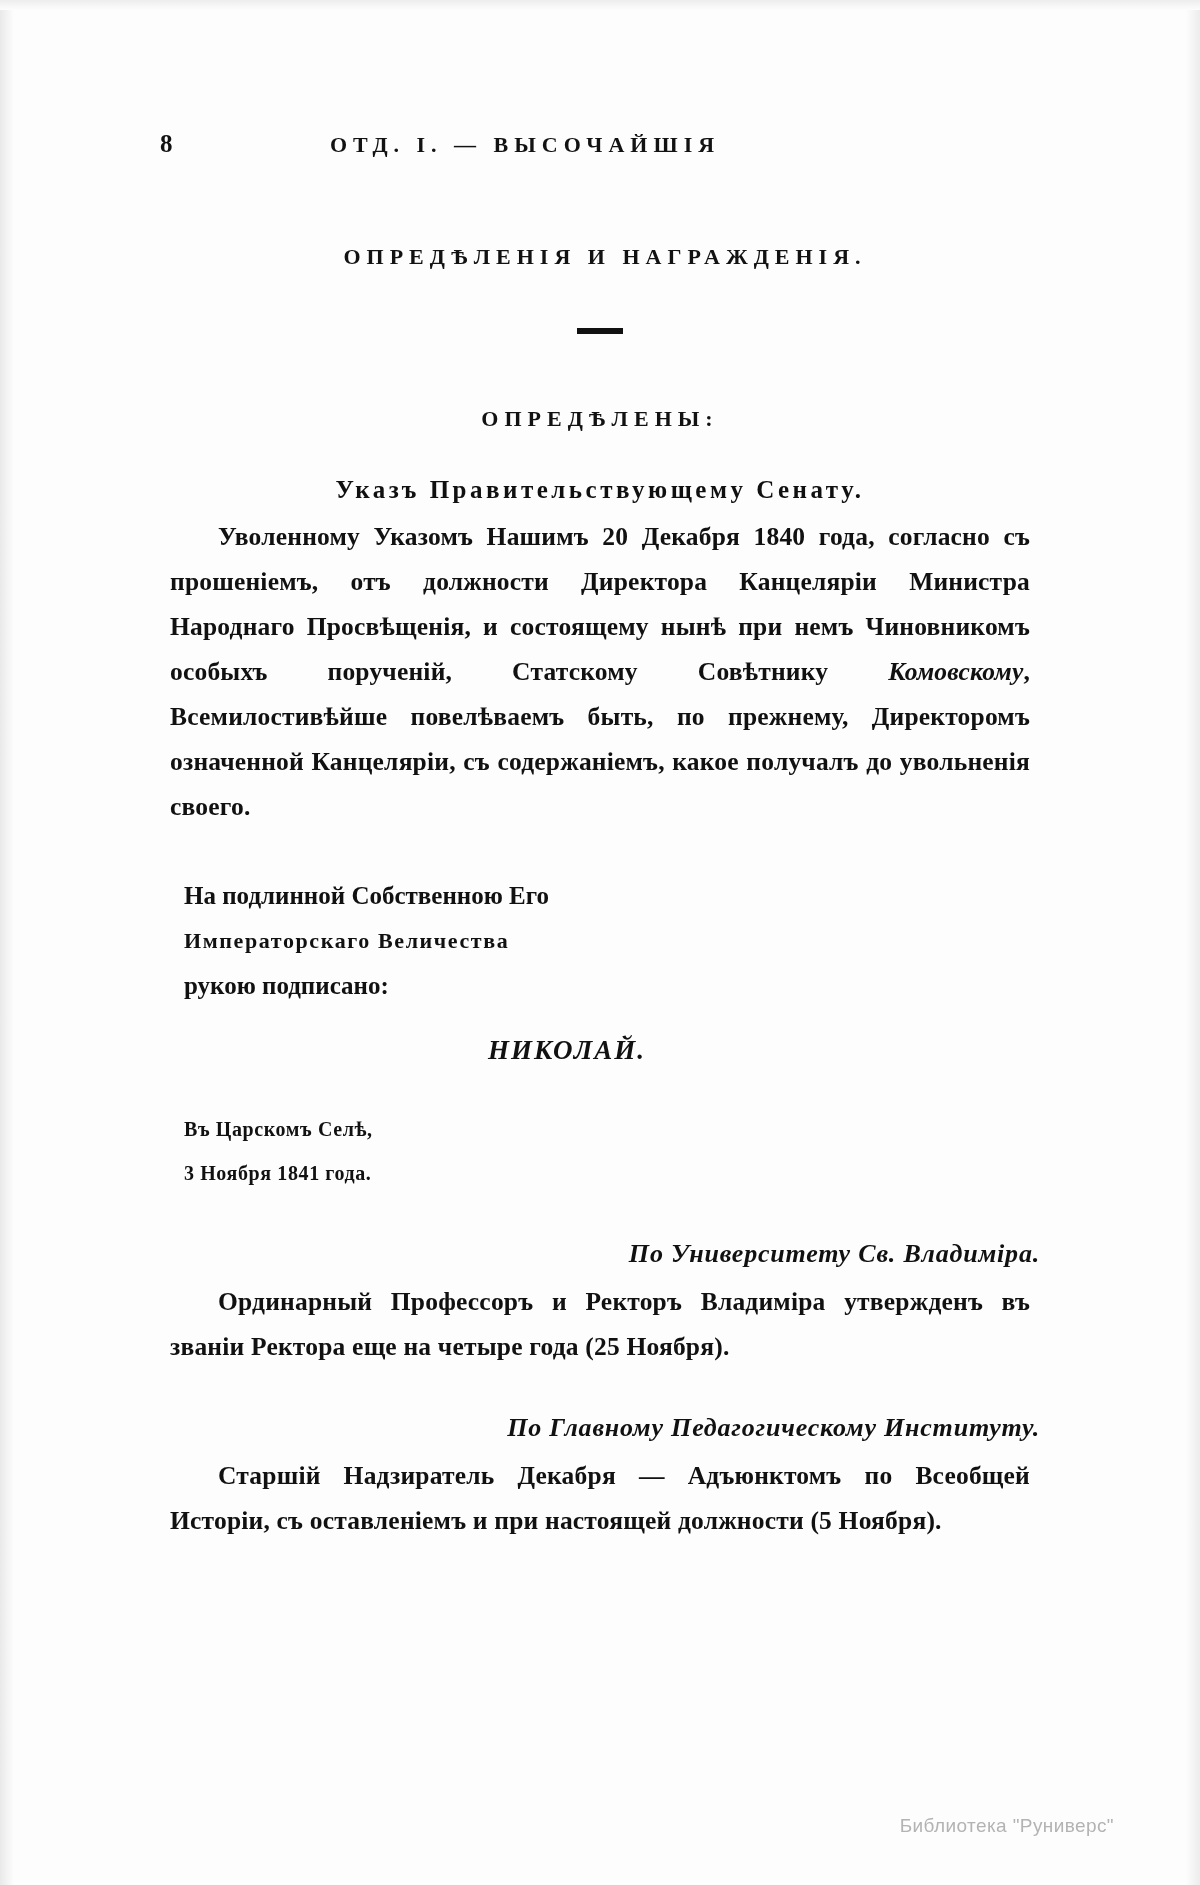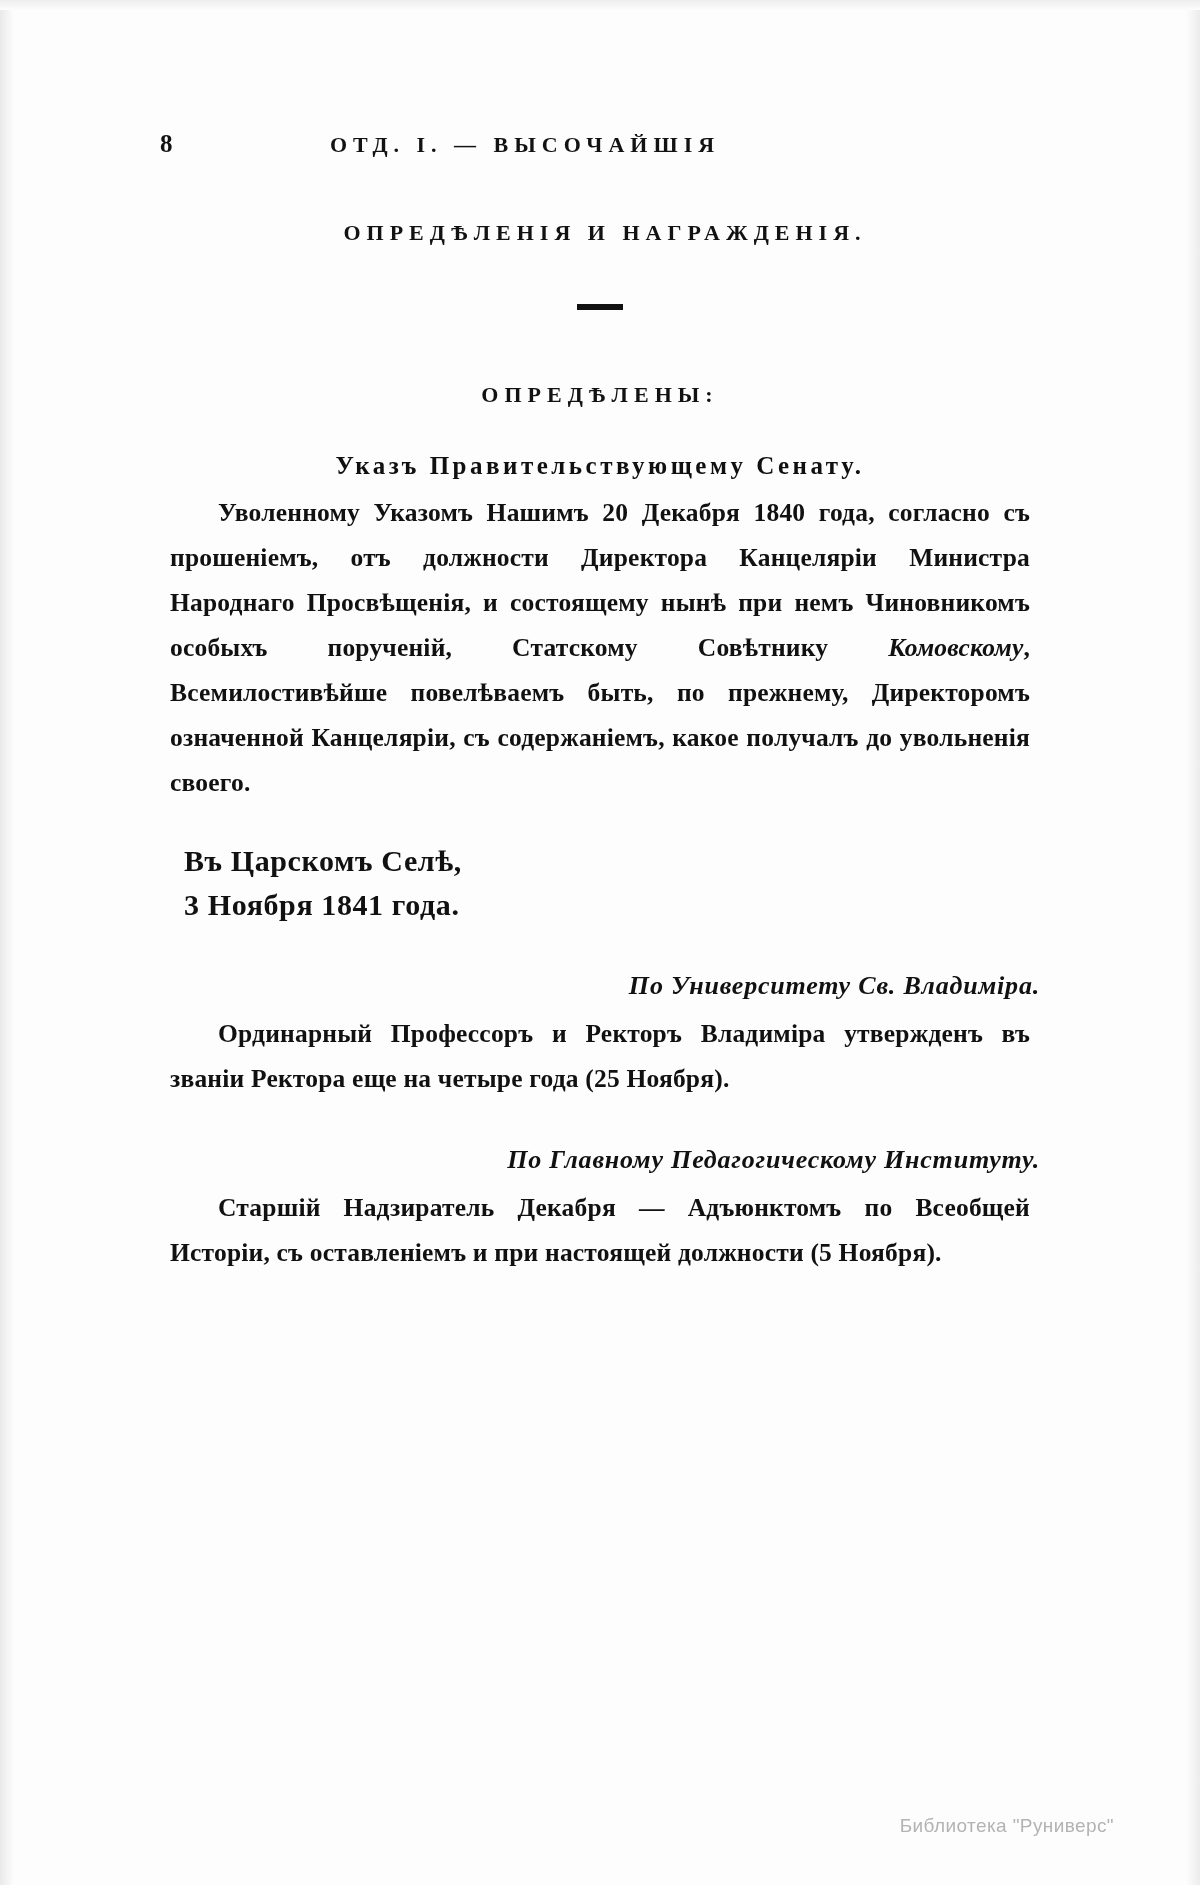--- a/index.html
+++ b/index.html
@@ -67,21 +67,21 @@
     color: #121212;
     white-space: nowrap;
   }
   .running-head-2 {
     font-family: "Liberation Serif", serif;
     font-weight: bold;
     font-size: 22px;
     letter-spacing: 6px;
     color: #121212;
     text-align: center;
-    margin-top: 62px;
+    margin-top: 86px;
     margin-left: 10px;
   }
   .rule {
     width: 46px;
     height: 6px;
     background: #111111;
     margin: 58px auto 0 auto;
   }
   .section-heading {
     font-family: "Liberation Serif", serif;
@@ -138,21 +138,21 @@
     font-size: 27px;
     letter-spacing: 2px;
     text-align: center;
     margin-top: 20px;
     padding-right: 90px;
   }
   .place-block {
     margin-top: 34px;
     font-family: "Liberation Serif", serif;
     font-weight: bold;
-    font-size: 30px;
+    font-size: 20px;
     line-height: 44px;
     color: #111111;
     padding-left: 24px;
     letter-spacing: 0.6px;
   }
   .subhead {
     font-family: "Liberation Serif", serif;
     font-style: italic;
     font-weight: bold;
     font-size: 26px;
@@ -194,20 +194,26 @@
     <div class="running-head-2">ОПРЕДѢЛЕНІЯ И НАГРАЖДЕНІЯ.</div>
 
     <div class="rule"></div>
 
     <div class="section-heading">ОПРЕДѢЛЕНЫ:</div>
 
     <div class="decree-title">Указъ Правительствующему Сенату.</div>
 
     <p class="body para-main"><span>Уволенному Указомъ Нашимъ 20 Декабря 1840 года, согласно съ прошеніемъ, отъ должности Директора Канцеляріи Министра Народнаго Просвѣщенія, и состоящему нынѣ при немъ Чиновникомъ особыхъ порученій, Статскому Совѣтнику </span><span class="it">Комовскому</span><span>, Всемилостивѣйше повелѣваемъ быть, по прежнему, Директоромъ означенной Канцеляріи, съ содержаніемъ, какое получалъ до увольненія своего.</span></p>
 
+    <div class="signature-block">
+      <div>На подлинной Собственною Его</div>
+      <div class="sig-line-2">Императорскаго Величества</div>
+      <div>рукою подписано:</div>
+      <div class="sig-name">НИКОЛАЙ.</div>
+    </div>
 
     <div class="place-block">
       <div>Въ Царскомъ Селѣ,</div>
       <div>3 Ноября 1841 года.</div>
     </div>
 
     <div class="subhead">По Университету Св. Владиміра.</div>
 
     <p class="body para-sub"><span>Ординарный Профессоръ и Ректоръ </span><span class="it">Владиміра</span><span> утвержденъ въ званіи Ректора еще на четыре года (25 Ноября).</span></p>
 

